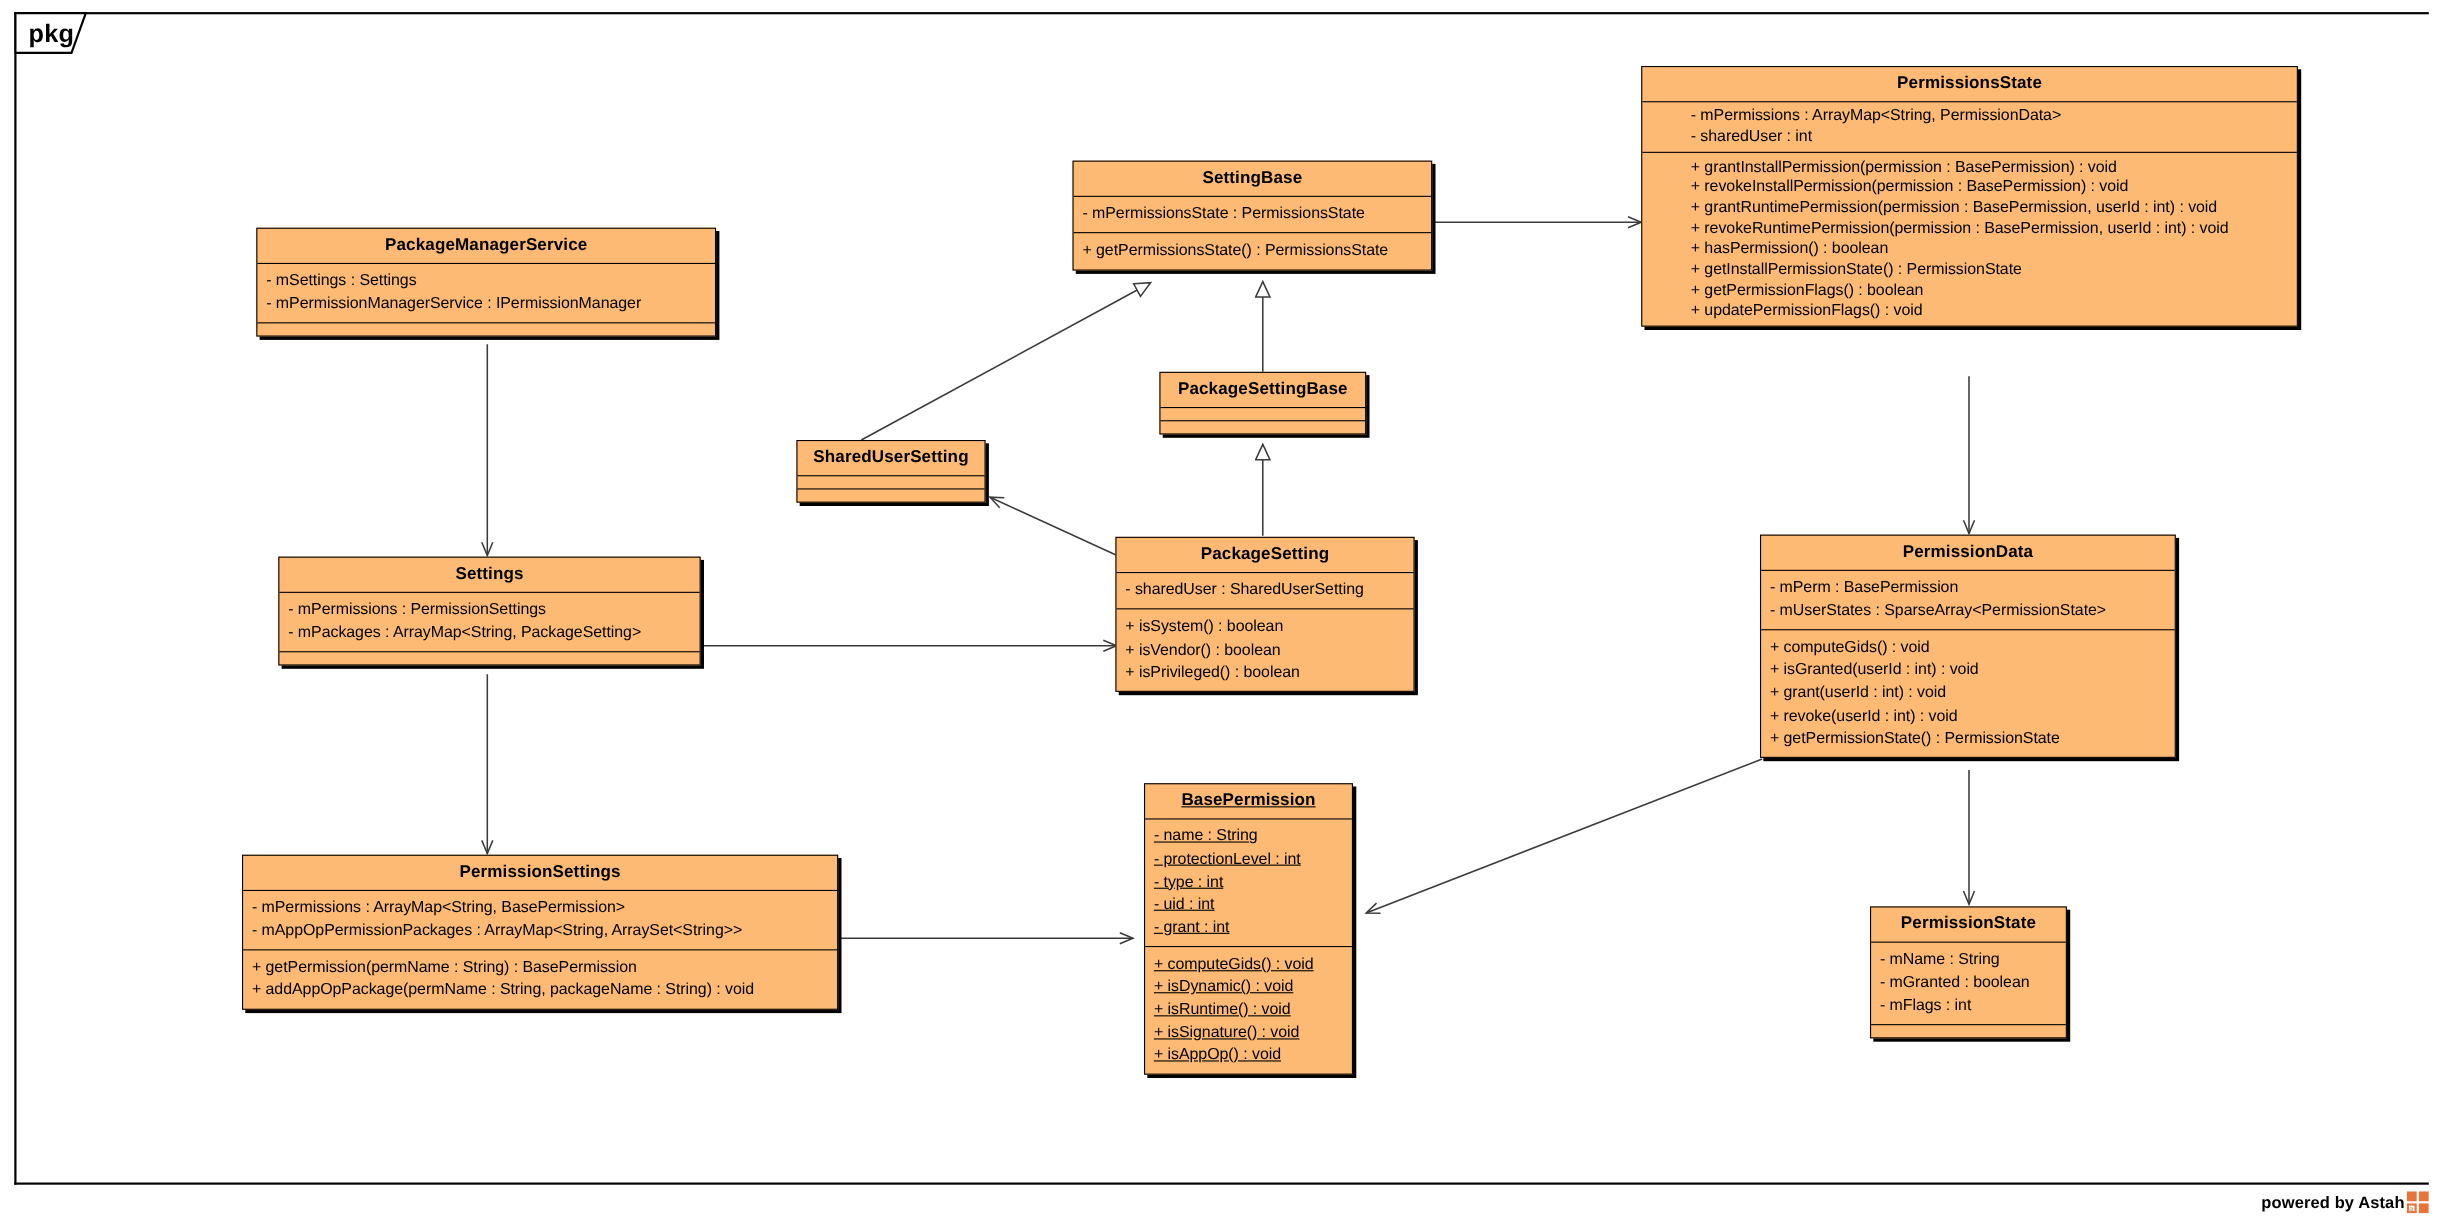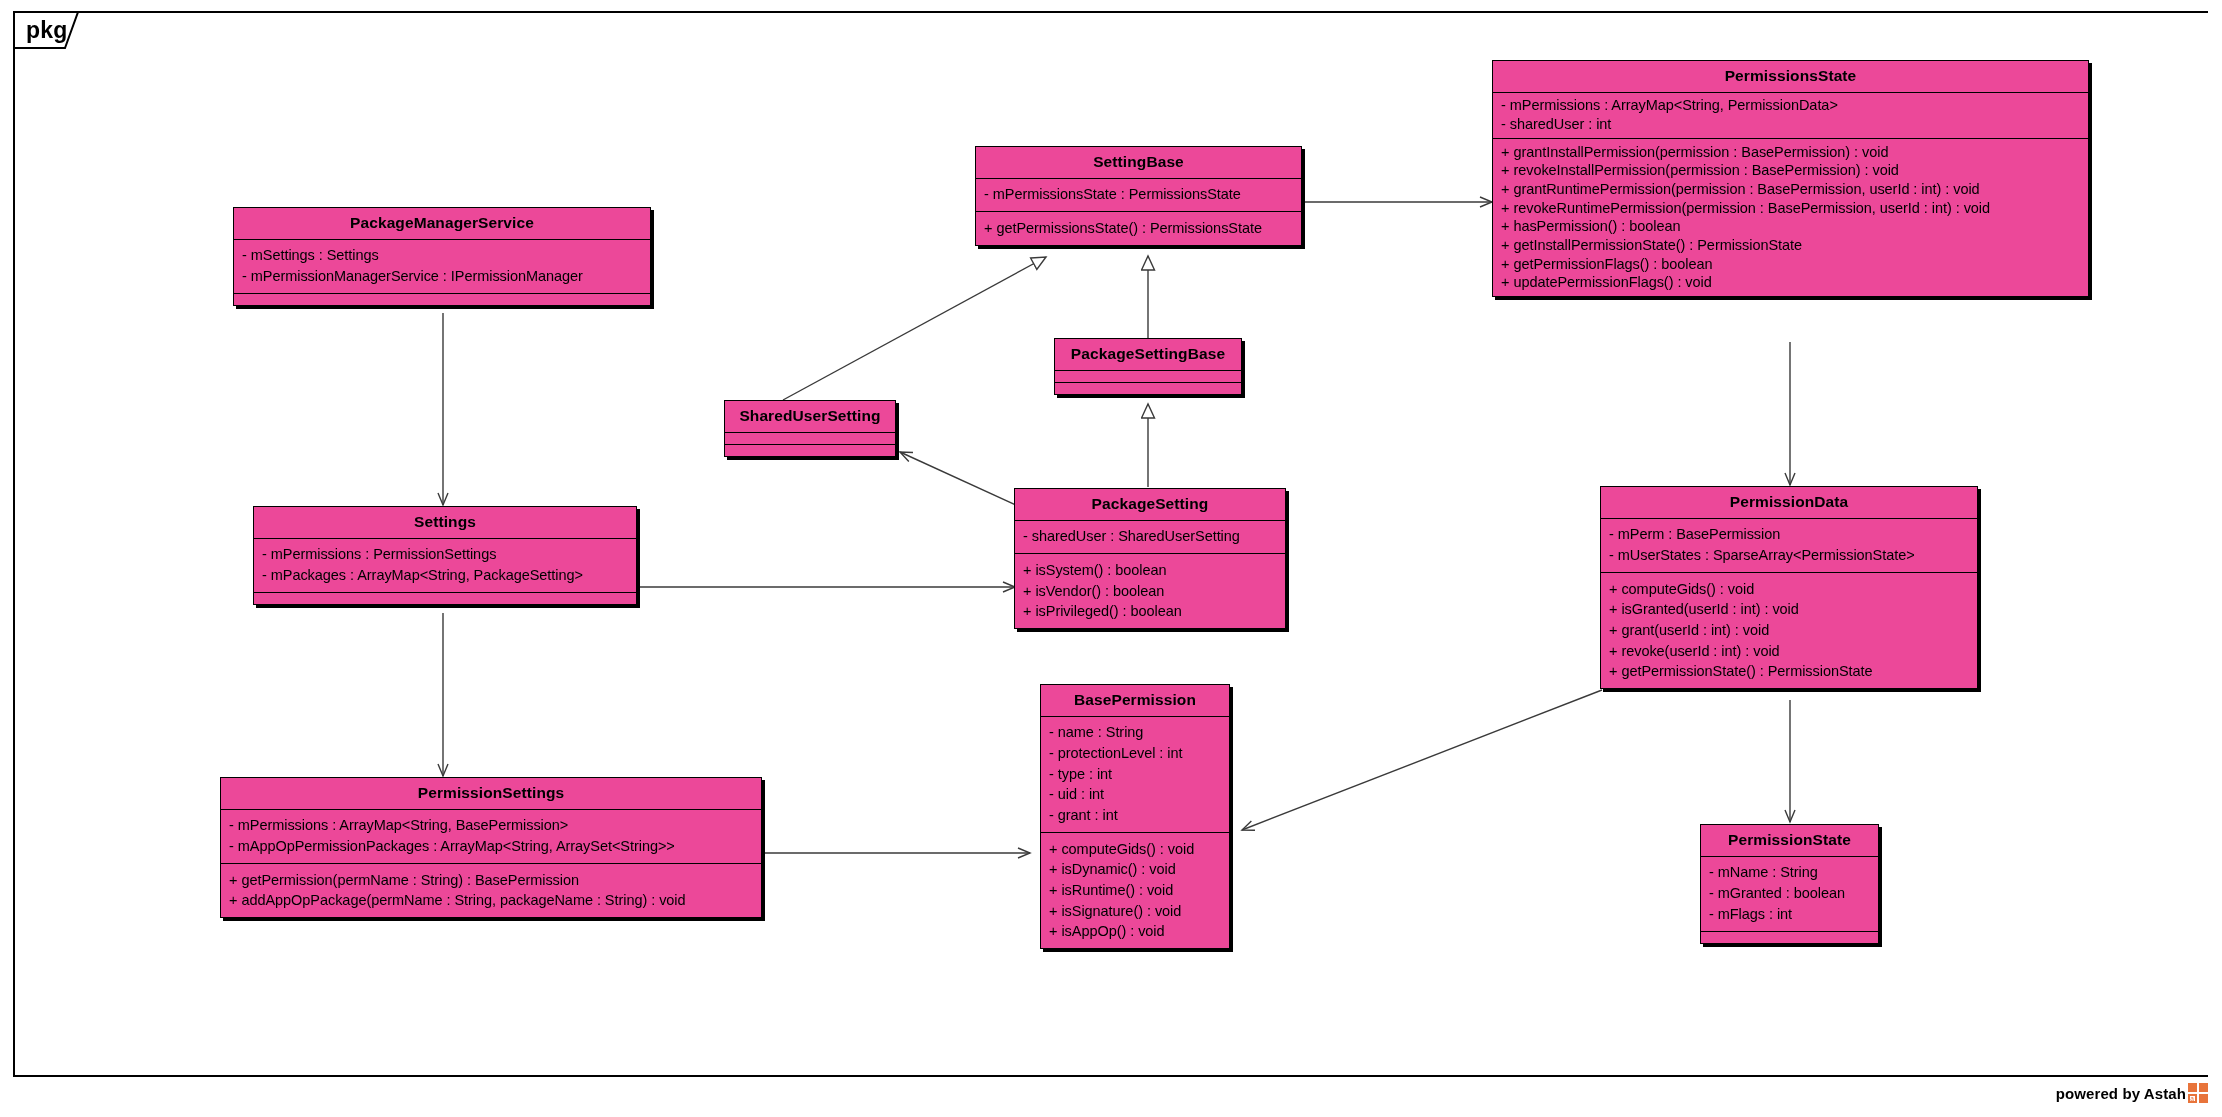--- a/index.html
+++ b/index.html
@@ -50,21 +50,21 @@
     position: absolute;
     left: 0; top: 0;
     width: 2222px;
     height: 1117px;
     pointer-events: none;
   }
 
   
   .uml {
     position: absolute;
-    background: #ec4899;
+    background: #fdba74;
     border: 1px solid #000;
     box-sizing: border-box;
     box-shadow: 3px 3px 0 0 #000;
     font-size: 0;
   }
   .uml .title {
     text-align: center;
     font-weight: bold;
     font-size: 15.5px;
     color: #000;
@@ -81,21 +81,21 @@
   .uml .compartment.empty { padding: 0; height: 11px; }
   .uml .row {
     font-size: 14.5px;
     color: #000;
     line-height: 1.08;
     white-space: nowrap;
     padding: 2.5px 0;
     letter-spacing: -.05px;
   }
   .uml.tight .compartment { padding: 4px 7px 4px 8px; }
-  .uml.tight .row { padding: 1.5px 0; }
+  .uml.tight .row { padding: 1.5px 0; margin-left: 36px; }
 
   
   #watermark {
     position: absolute;
     right: 14px;
     bottom: 14px;
     display: flex;
     align-items: center;
     gap: 2px;
   }
@@ -268,21 +268,21 @@
   <div class="compartment">
     <div class="row">- mPermissions : ArrayMap&lt;String, BasePermission&gt;</div>
     <div class="row">- mAppOpPermissionPackages : ArrayMap&lt;String, ArraySet&lt;String&gt;&gt;</div>
   </div>
   <div class="compartment">
     <div class="row">+ getPermission(permName : String) : BasePermission</div>
     <div class="row">+ addAppOpPackage(permName : String, packageName : String) : void</div>
   </div>
 </div>
 
-<div class="uml" style="left:1040px; top:684px; width:190px;">
+<div class="uml" style="left:1040px; top:712px; width:190px;text-decoration:underline;">
   <div class="title">BasePermission</div>
   <div class="compartment">
     <div class="row">- name : String</div>
     <div class="row">- protectionLevel : int</div>
     <div class="row">- type : int</div>
     <div class="row">- uid : int</div>
     <div class="row">- grant : int</div>
   </div>
   <div class="compartment">
     <div class="row">+ computeGids() : void</div>

